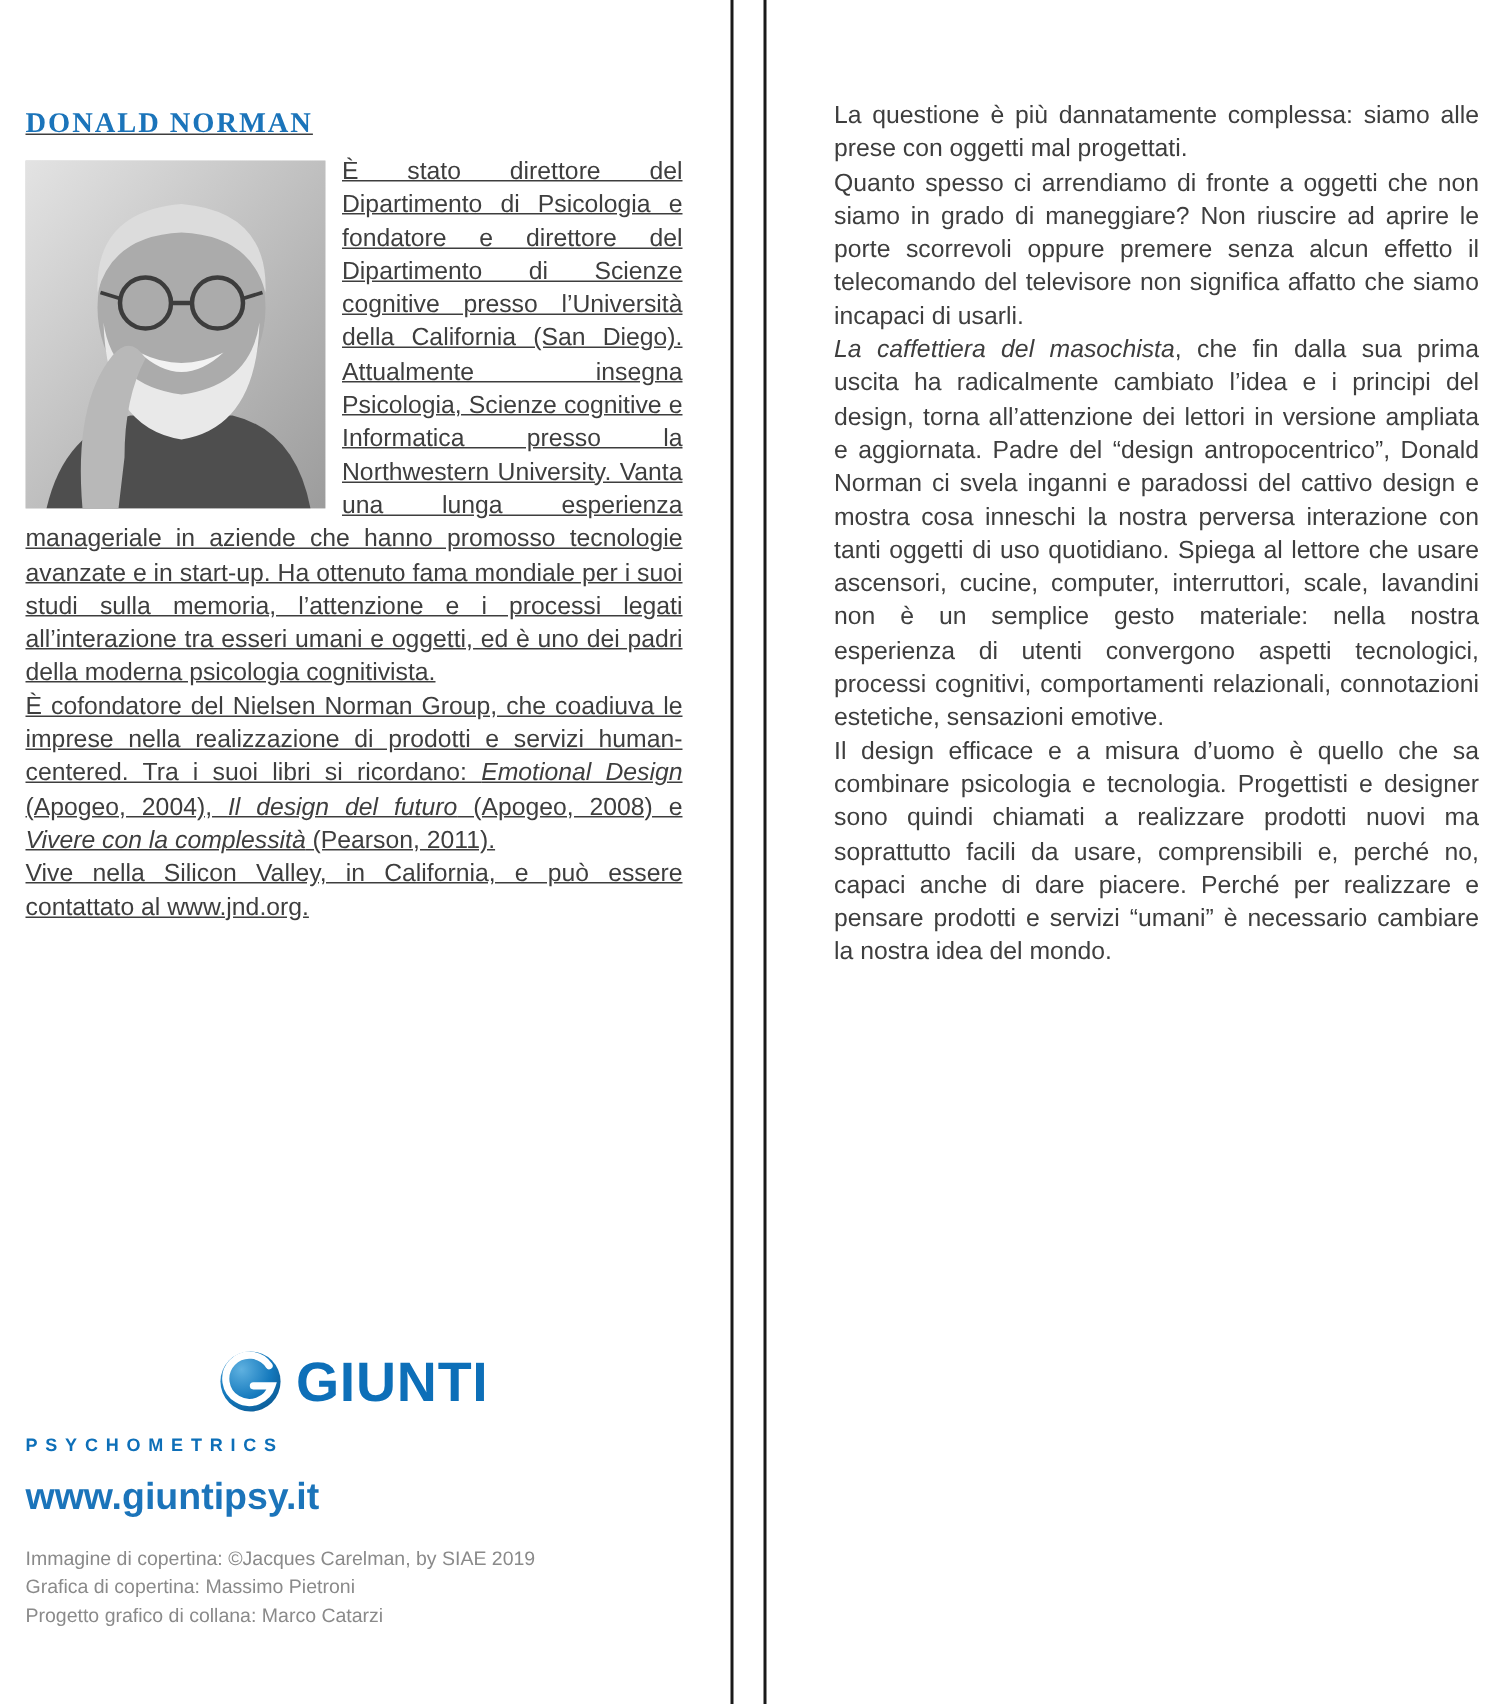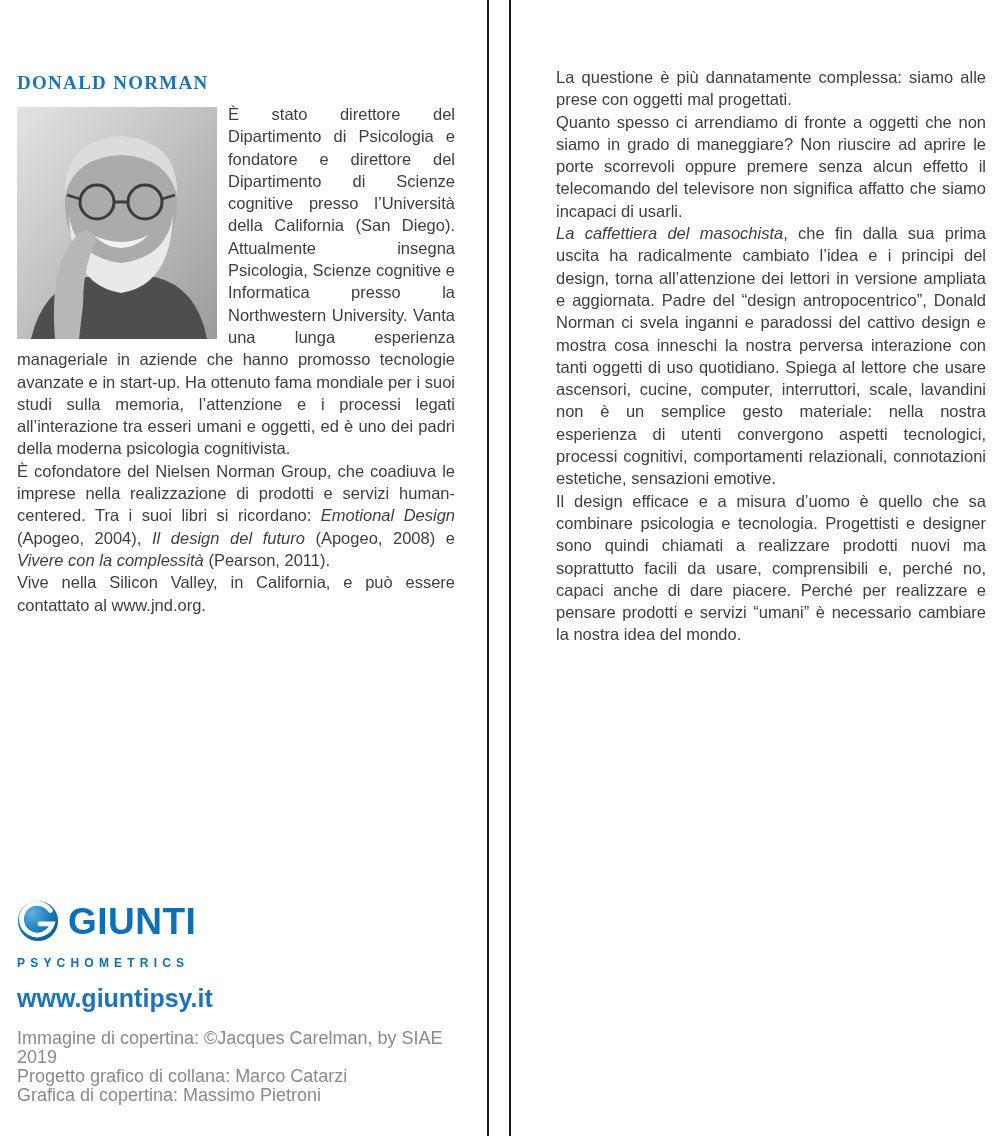--- a/index.html
+++ b/index.html
@@ -5,21 +5,21 @@
   * { margin:0; padding:0; box-sizing:border-box; }
   html, body { width:1000px; height:1136px; }
   body {
     background:#ffffff;
     font-family:"Liberation Sans", sans-serif;
     position:relative;
     overflow:hidden;
     color:#3e3e3e;
   }
   .flap { position:absolute; top:0; }
-  .flap.left  { left:17px;  width:438px; height:1136px; }
+  .flap.left  { left:17px;  width:438px; height:1136px;text-decoration:underline; }
   .flap.right { left:556px; width:430px; padding-top:66px; }
 
   .fold-line {
     position:absolute; top:0; height:1136px; width:2px;
     background:#1a1a1a;
   }
   .fold-1 { left:487px; }
   .fold-2 { left:509px; }
 
   h1.author {
@@ -42,21 +42,21 @@
 
   .bio p, .flap.right p {
     font-size:16.5px;
     line-height:22.3px;
     text-align:justify;
     color:#3e3e3e;
   }
   .it { font-style:italic; }
 
   .publisher { position:absolute; left:0; top:900px; width:438px; }
-  .logo-row { display:flex; align-items:center; gap:9px; }
+  .logo-row { display:flex; align-items:center; gap:9px;justify-content:center; }
   .logo-sphere { width:42px; height:42px; flex:0 0 auto; }
   .logo-sphere svg { display:block; width:42px; height:42px; }
   .logo-text {
     font-size:37px;
     font-weight:700;
     color:#0d6fb8;
     letter-spacing:0.5px;
     line-height:1;
   }
   .logo-sub {
@@ -67,21 +67,21 @@
     letter-spacing:5.2px;
   }
   .website {
     margin-top:14px;
     font-size:25px;
     font-weight:700;
     color:#1b74ba;
   }
   .credits {
     margin-top:16px;
-    font-size:18px;
+    font-size:13px;
     line-height:19px;
     color:#8a8a8a;
   }
 </style>
 </head>
 <body>
 
 <div class="page">
 
   <div class="flap left">
@@ -131,22 +131,22 @@
             <circle cx="22" cy="22" r="21" fill="url(#gsph)"></circle>
             <path d="M 35 11 A 16.5 16.5 0 1 0 37 25 L 24 25" fill="none" stroke="#ffffff" stroke-width="5" stroke-linecap="round"></path>
           </svg>
         </span>
         <span class="logo-text">GIUNTI</span>
       </div>
       <div class="logo-sub">PSYCHOMETRICS</div>
       <div class="website">www.giuntipsy.it</div>
       <div class="credits">
         <div>Immagine di copertina: ©Jacques Carelman, by SIAE 2019</div>
+        <div>Grafica di copertina: Massimo Pietroni</div>
         <div>Progetto grafico di collana: Marco Catarzi</div>
-        <div>Grafica di copertina: Massimo Pietroni</div>
       </div>
     </div>
   </div>
 
   <div class="fold-line fold-1"></div>
   <div class="fold-line fold-2"></div>
 
   <div class="flap right">
     <p>La questione è più dannatamente complessa: siamo alle prese con oggetti mal progettati.</p>
     <p>Quanto spesso ci arrendiamo di fronte a oggetti che non siamo in grado di maneggiare? Non riuscire ad aprire le porte scorrevoli oppure premere senza alcun effetto il telecomando del televisore non significa affatto che siamo incapaci di usarli.</p>

